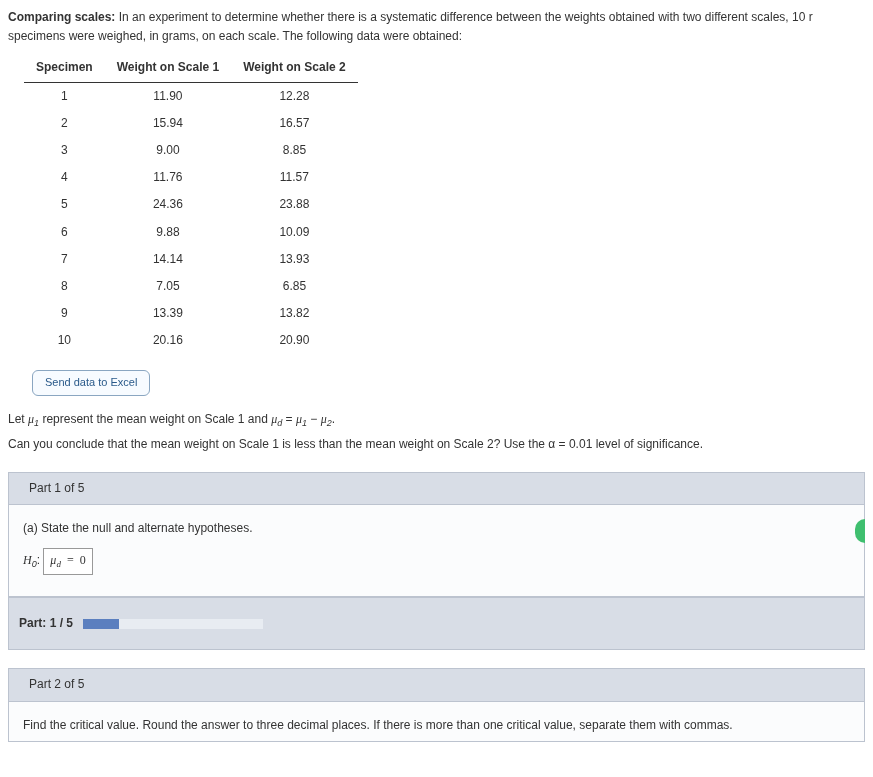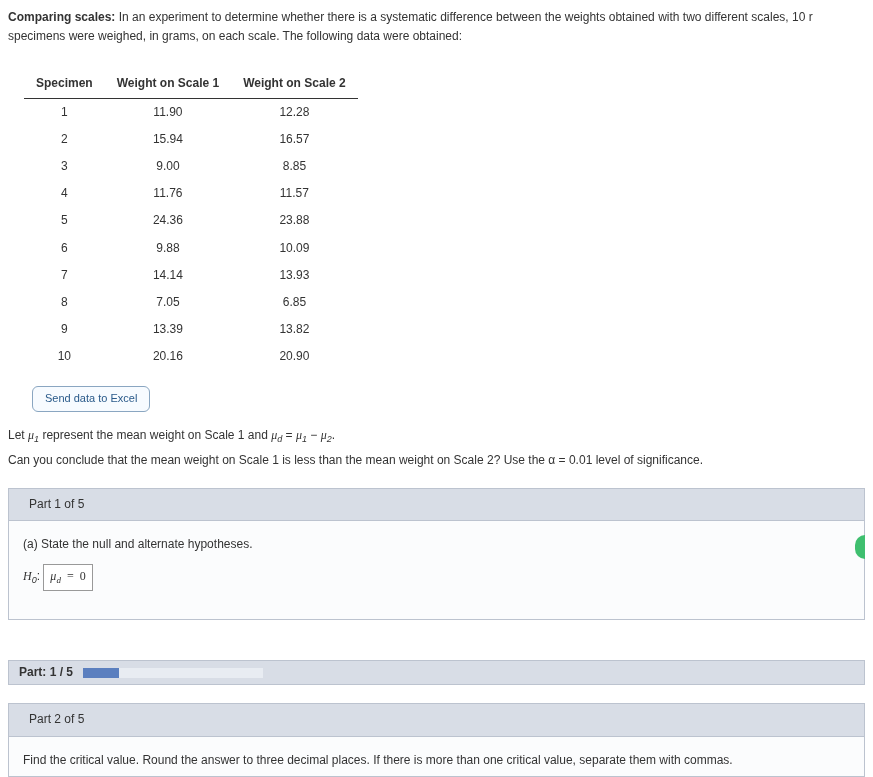--- a/index.html
+++ b/index.html
@@ -5,21 +5,21 @@
   body {
     font-family: Verdana, Geneva, sans-serif;
     font-size: 12px;
     color: #333;
     margin: 0;
     padding: 8px;
     background: #fff;
     line-height: 1.6;
   }
   .bold { font-weight: bold; }
-  .intro { margin-bottom: 24px; }
+  .intro { margin-bottom: 8px; }
   table.data-table {
     border-collapse: collapse;
     margin: 6px 0 10px 16px;
   }
   table.data-table th {
     border-bottom: 1px solid #333;
     padding: 4px 12px;
     font-weight: bold;
     text-align: center;
     white-space: nowrap;
@@ -45,21 +45,21 @@
     background: #d8dde6;
     border: 1px solid #bcc3cf;
     padding: 6px 20px;
     font-size: 12px;
     margin-top: 18px;
   }
   .part-body {
     border: 1px solid #bcc3cf;
     border-top: none;
     background: #fbfcfd;
-    padding: 14px 14px 18px 14px;
+    padding: 14px 14px 11px 14px;
     position: relative;
   }
   .green-tab {
     position: absolute;
     right: -1px;
     top: 14px;
     width: 10px;
     height: 24px;
     background: #3fbf6f;
     border-radius: 10px 0 0 10px;
@@ -74,25 +74,24 @@
   .hyp-row { margin: 10px 0; }
   select.tail {
     border: 1px solid #999;
     font-size: 12px;
     padding: 1px 2px;
     background:#fff;
   }
   .progress-row {
     background: #d8dde6;
     border: 1px solid #bcc3cf;
-    padding: 2px 10px;
+    padding: 16px 10px;
     display: flex;
     align-items: center;
     gap: 10px;
-    margin-top: 40px;
   }
   .progress-bar {
     width: 180px;
     height: 10px;
     background: #e8ecf2;
     position: relative;
   }
   .progress-fill {
     position:absolute;left:0;top:0;bottom:0;
     width: 20%;

